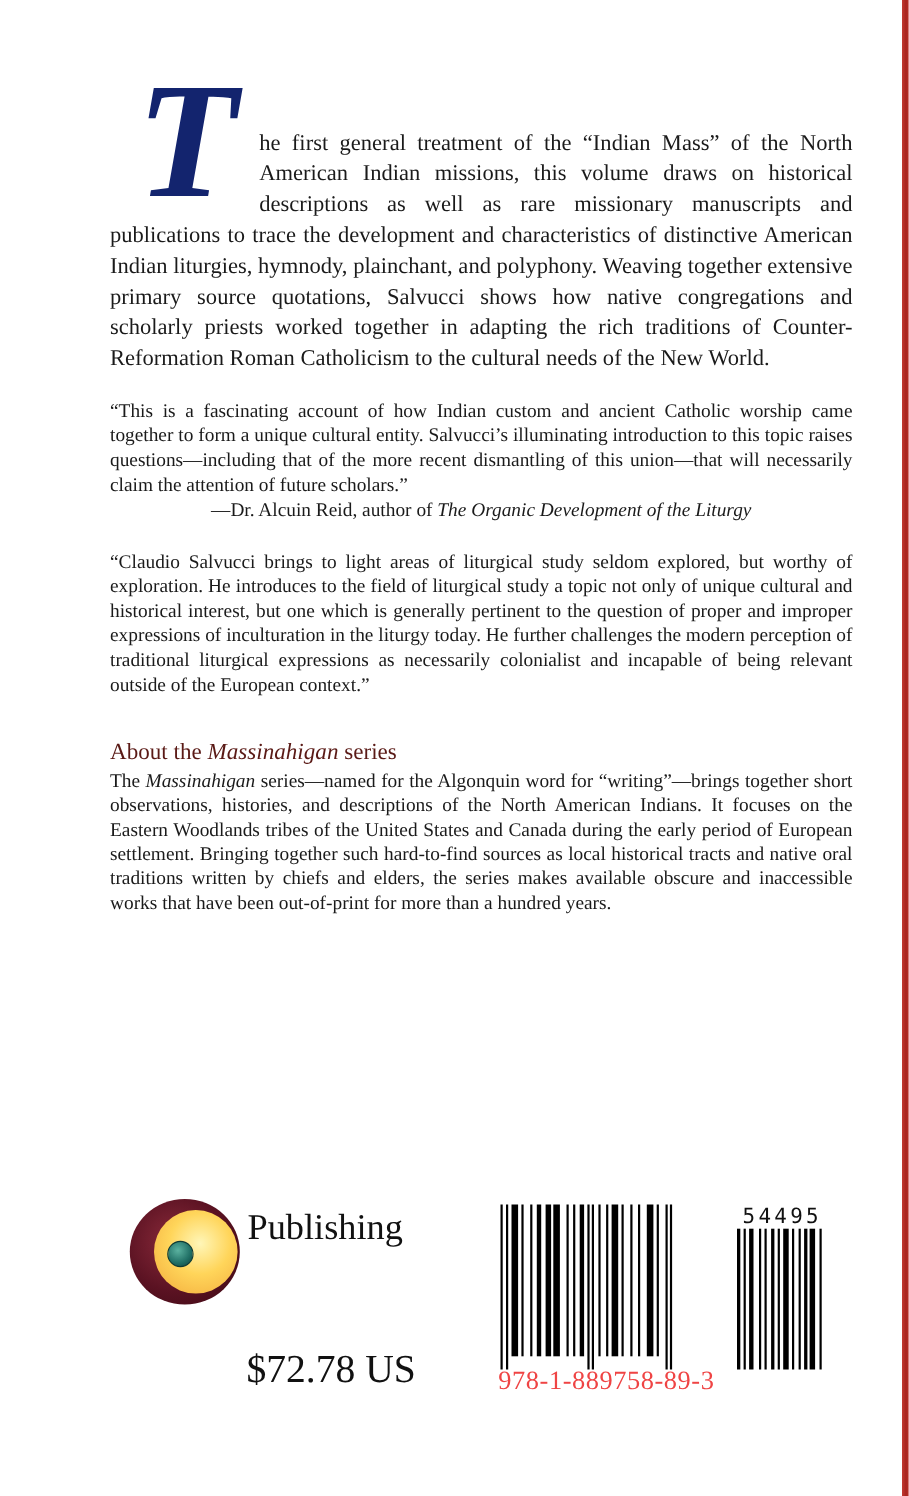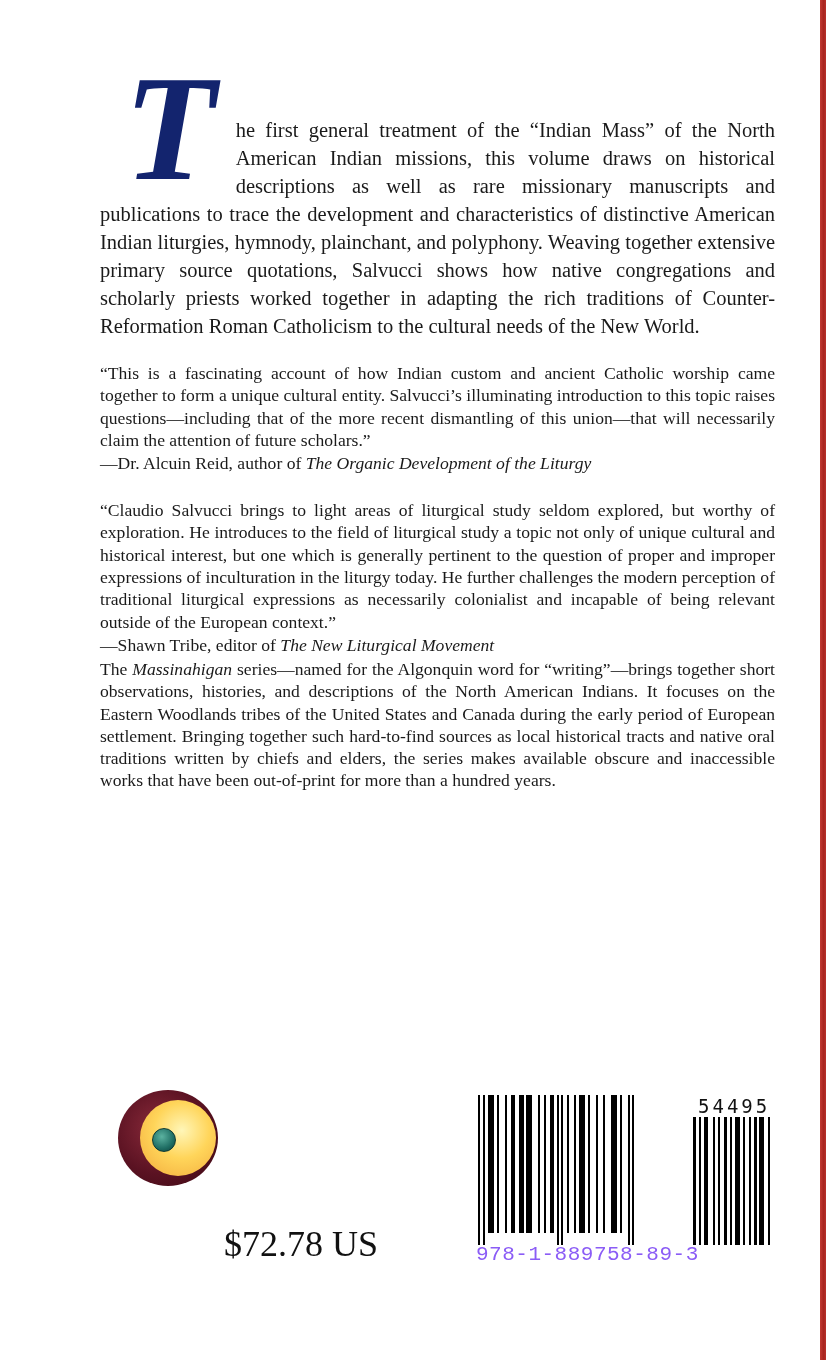--- a/index.html
+++ b/index.html
@@ -18,21 +18,21 @@
     .intro { position: relative; margin-top: 116px; font-size: 20.5px; line-height: 28px; text-align: justify; }
     .dropcap {
       float: left; font-family: "Liberation Serif", serif; font-style: italic; font-weight: bold;
       color: #13246e; font-size: 150px; line-height: 112px; height: 112px;
       margin: -44px 16px 0 24px; padding-right: 4px;
     }
     .intro p { margin: 0; }
 
     .quote { margin-top: 22px; font-size: 17.6px; line-height: 22.3px; text-align: justify; }
     .quote p { margin: 0; }
-    .attrib { text-align: left; font-size: 17.6px; line-height: 24px; }
+    .attrib { text-align: center; font-size: 17.6px; line-height: 24px; }
     .attrib i { font-style: italic; }
     .quote2 { margin-top: 24px; }
 
     .section-title { margin-top: 36px; font-size: 21px; color: #5a1a16; line-height: 28px; }
     .section-title i { font-style: italic; }
     .series { margin-top: 1px; font-size: 17.6px; line-height: 22.3px; text-align: justify; }
     .series p { margin: 0; }
 
     .logo { position: absolute; left: 118px; top: 1090px; width: 102px; height: 96px; }
     .logo-outer {
@@ -44,29 +44,29 @@
       background: radial-gradient(circle at 55% 40%, #fff6b8 0%, #ffd55a 45%, #f2a93a 100%);
     }
     .logo-dot {
       position: absolute; left: 34px; top: 38px; width: 22px; height: 22px; border-radius: 50%;
       background: radial-gradient(circle at 40% 35%, #5bb2a0 0%, #1f6e64 60%, #0e3d38 100%);
       border: 1px solid #0f3a34;
     }
     .publisher { position: absolute; left: 225px; top: 1094px; font-size: 33px; line-height: 44px; color: #111; }
     .price { position: absolute; left: 224px; top: 1222px; font-size: 36px; line-height: 44px; color: #111; }
 
-    .barcode { position: absolute; left: 455px; top: 1095px; width: 315px; height: 180px; margin-left: 23px; }
+    .barcode { position: absolute; left: 455px; top: 1095px; width: 315px; height: 180px; }
     .bars-main { position: absolute; left: 0; top: 0; width: 180px; height: 150px; display: flex; align-items: flex-start; }
     .bars-addon { position: absolute; left: 215px; top: 22px; width: 97px; height: 128px; display: flex; }
     .bar { background: #000; height: 138px; }
     .bar.tall { height: 150px; }
     .gap { height: 10px; }
     .isbn-text {
-      position: absolute; left: -2px; top: 148px; font-family: Liberation Mono, monospace;
-      font-size: 21px; letter-spacing: 0.5px; color: #8b5cf6;
+      position: absolute; left: -2px; top: 148px; font-family: Liberation Serif, serif;
+      font-size: 24px; letter-spacing: 0.5px; color: #ef4444;
     }
     .addon-text {
       position: absolute; left: 220px; top: 0px; font-family: "DejaVu Sans Mono", monospace;
       font-size: 19px; letter-spacing: 3px; color: #111;
     }
   </style>
 </head>
 <body>
 
 <div class="spine"></div>
@@ -79,36 +79,37 @@
 
   <div class="quote">
     <p>“This is a fascinating account of how Indian custom and ancient Catholic worship came together to form a unique cultural entity. Salvucci’s illuminating introduction to this topic raises questions—including that of the more recent dismantling of this union—that will necessarily claim the attention of future scholars.”</p>
     <div class="attrib">
       <span>—Dr. Alcuin Reid, author of </span><i>The Organic Development of the Liturgy</i>
     </div>
   </div>
 
   <div class="quote quote2">
     <p>“Claudio Salvucci brings to light areas of liturgical study seldom explored, but worthy of exploration. He introduces to the field of liturgical study a topic not only of unique cultural and historical interest, but one which is generally pertinent to the question of proper and improper expressions of inculturation in the liturgy today. He further challenges the modern perception of traditional liturgical expressions as necessarily colonialist and incapable of being relevant outside of the European context.”</p>
-    <div class="attrib">
-      <span>—Shawn Tribe, editor of </span><i>The New Liturgical Movement</i>
-    </div>
   </div>
 
+  <div class="section-title">
+    <span>About the </span><i>Massinahigan</i><span> series</span>
+  </div>
   <div class="series">
     <p><span>The </span><i>Massinahigan</i><span> series—named for the Algonquin word for “writing”—brings together short observations, histories, and descriptions of the North American Indians. It focuses on the Eastern Woodlands tribes of the United States and Canada during the early period of European settlement. Bringing together such hard-to-find sources as local historical tracts and native oral traditions written by chiefs and elders, the series makes available obscure and inaccessible works that have been out-of-print for more than a hundred years.</span></p>
   </div>
 </div>
 
 <div class="logo">
   <div class="logo-outer"></div>
   <div class="logo-inner"></div>
   <div class="logo-dot"></div>
 </div>
 <div class="publisher">
+  <div>Publishing</div>
 </div>
 <div class="price">$72.78 US</div>
 
 <div class="barcode">
   <div class="bars-main">
     <div class="bar tall" style="width:2px"></div>
       <div class="gap" style="width:3px"></div>
     <div class="bar tall" style="width:2px"></div>
       <div class="gap" style="width:3px"></div>
     <div class="bar" style="width:6px"></div>

